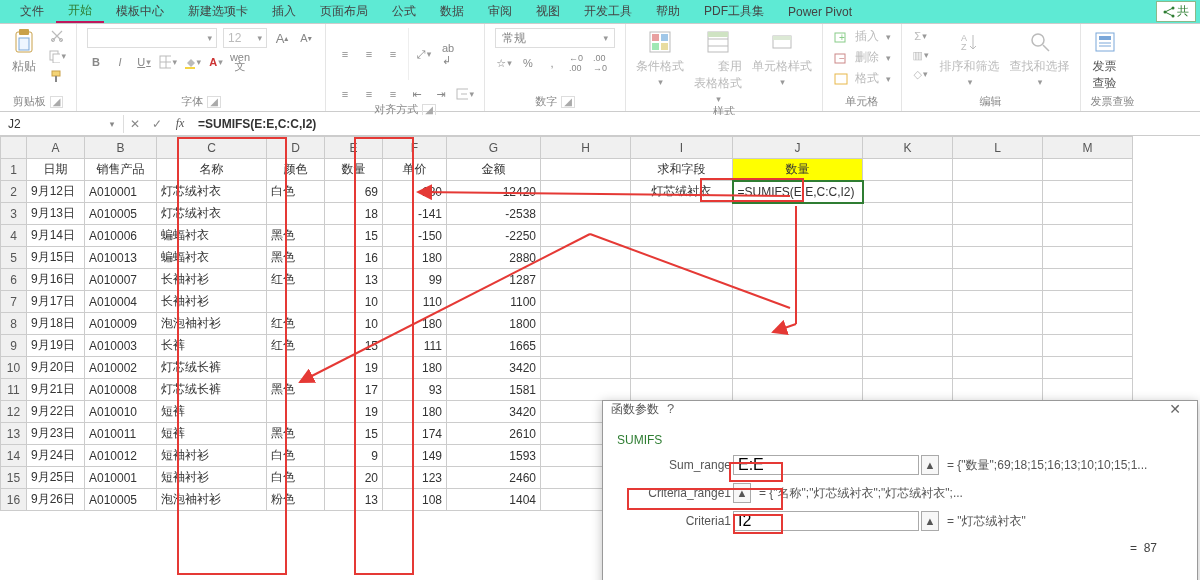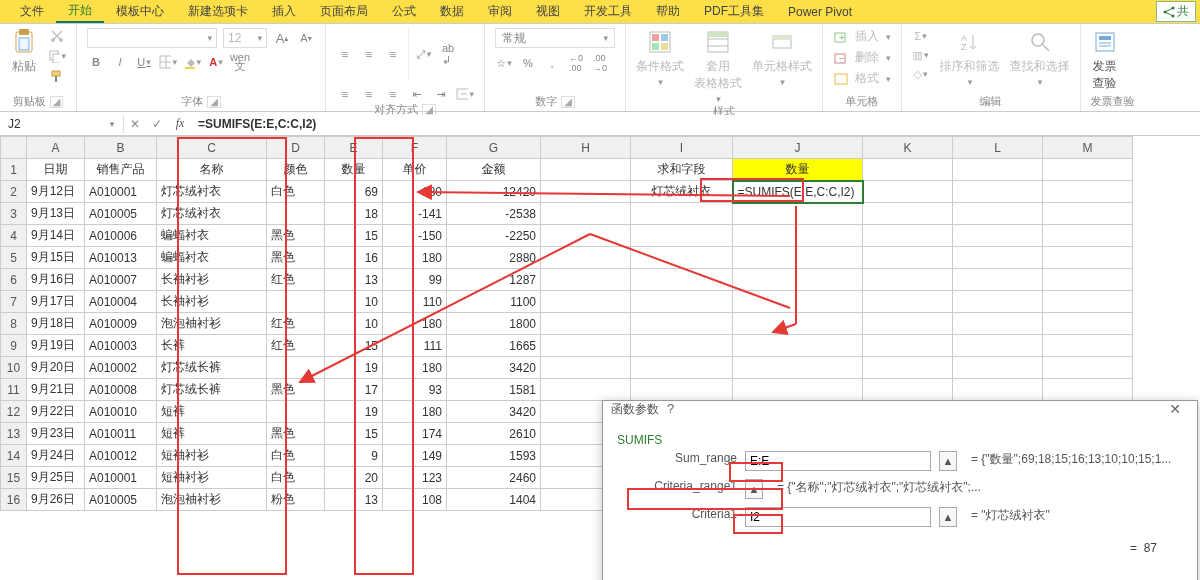--- a/index.html
+++ b/index.html
@@ -1,19 +1,19 @@
 <!DOCTYPE html>
 <html><head>
 <meta charset="utf-8">
 <style>
 html,body{margin:0;padding:0;font-family:"Microsoft YaHei",SimSun,Arial,sans-serif;font-size:12px;color:#333;background:#fff;width:1200px;height:580px;overflow:hidden}
 *{box-sizing:border-box}
-.tabs{display:flex;align-items:center;height:24px;border-bottom:1px solid #ccc;padding-left:8px;gap:0;background:#fde047}
+.tabs{display:flex;align-items:center;height:24px;border-bottom:1px solid #ccc;padding-left:8px;gap:0;background:#5eead4}
 .tab{padding:2px 12px;cursor:pointer;color:#444}
-.tab.active{color:#2e7d32;border-bottom:2px solid #0f766e}
+.tab.active{color:#2e7d32;border-bottom:2px solid #be185d}
 .share-btn{margin-left:auto;margin-right:4px;padding:1px 6px;border:1px solid #8ab98a;color:#2e7d32;display:flex;align-items:center;gap:2px;background:#fff;font-size:12px}
 .ribbon{display:flex;height:88px;border-bottom:1px solid #ccc;background:#fff}
 .rgroup{display:flex;flex-direction:column;border-right:1px solid #e5e5e5;padding:4px 10px 0 10px;justify-content:space-between}
 .rgroup .glabel{text-align:center;color:#888;font-size:11px;padding-bottom:2px;display:flex;justify-content:center;align-items:center;gap:4px}
 .rtop{display:flex;align-items:flex-start;gap:10px}
 .rcol{display:flex;flex-direction:column;align-items:center;gap:2px}
 .bigicon{width:28px;height:28px;display:flex;align-items:center;justify-content:center}
 .smallbtn{width:18px;height:16px;display:inline-flex;align-items:center;justify-content:center;color:#888;font-size:11px;border-radius:2px}
 .gray{color:#bbb}
 .row{display:flex;align-items:center;gap:6px}
@@ -38,23 +38,23 @@
 svg{display:block}
 
 .redbox{position:absolute;border:2px solid #e53935;pointer-events:none}
 .redarrow{position:absolute;pointer-events:none}
 
 .dlg{position:absolute;left:602px;top:264px;width:596px;height:314px;background:#fff;border:1px solid #999;box-shadow:0 2px 10px rgba(0,0,0,.25);font-size:12px}
 .dlg .titlebar{height:24px;display:flex;padding:0 8px;color:#555}
 .dlg .titlebar .close{margin-left:auto;font-size:14px;color:#666;padding:0 8px}
 .dlg .titlebar .help{font-size:13px;color:#666;padding:0 8px}
 .dlg .fname{color:#2e7d32;padding:8px 14px 4px 14px;font-size:12px}
-.dlg .argrow{display:flex;align-items:flex-start;height:28px;padding:0 24px;gap:8px}
+.dlg .argrow{display:flex;align-items:center;height:28px;padding:0 18px;gap:2px}
 .dlg .argrow .albl{width:110px;text-align:right;color:#555}
-.dlg .argrow input{width:186px;height:20px;border:1px solid #aaa;padding:0 4px;font-size:12px}
+.dlg .argrow input{width:186px;height:20px;border:1px solid #aaa;padding:0 4px;font-size:16px}
 .dlg .argrow .pick{width:18px;height:20px;border:1px solid #aaa;display:flex;align-items:center;justify-content:center;font-size:11px;color:#555;background:#f7f7f7}
 .dlg .argrow .preview{color:#555;margin-left:6px;overflow:hidden;white-space:nowrap;flex:1}
 .dlg .desc{padding:28px 14px 6px 14px;color:#555}
 .launcher{font-size:10px;color:#aaa;border:1px solid #ddd;padding:0 2px;line-height:10px}
 </style>
 </head>
 <body>
 
 <div class="tabs" id="tabs">
     <span class="tab">文件</span>
@@ -240,21 +240,21 @@
         </div>
       <div class="rcol">
           <div class="bigicon">
             <svg width="24" height="24">
               <rect x="2" y="2" width="20" height="20" fill="none" stroke="#bbb"></rect>
               <line x1="2" y1="9" x2="22" y2="9" stroke="#bbb"></line>
               <line x1="2" y1="16" x2="22" y2="16" stroke="#bbb"></line>
               <rect x="2" y="2" width="20" height="5" fill="#cfe3c3"></rect>
             </svg>
           </div>
-          <span class="gray" style="white-space:pre;text-align:center">套用
+          <span class="gray" style="white-space:pre;text-align:right">套用
 表格格式</span>
           <span class="drop">▾</span>
         </div>
       <div class="rcol">
           <div class="bigicon">
             <svg width="24" height="24">
               <rect x="3" y="6" width="18" height="12" fill="#fff" stroke="#bbb"></rect>
               <rect x="3" y="6" width="18" height="4" fill="#dce9d5"></rect>
             </svg>
           </div>

